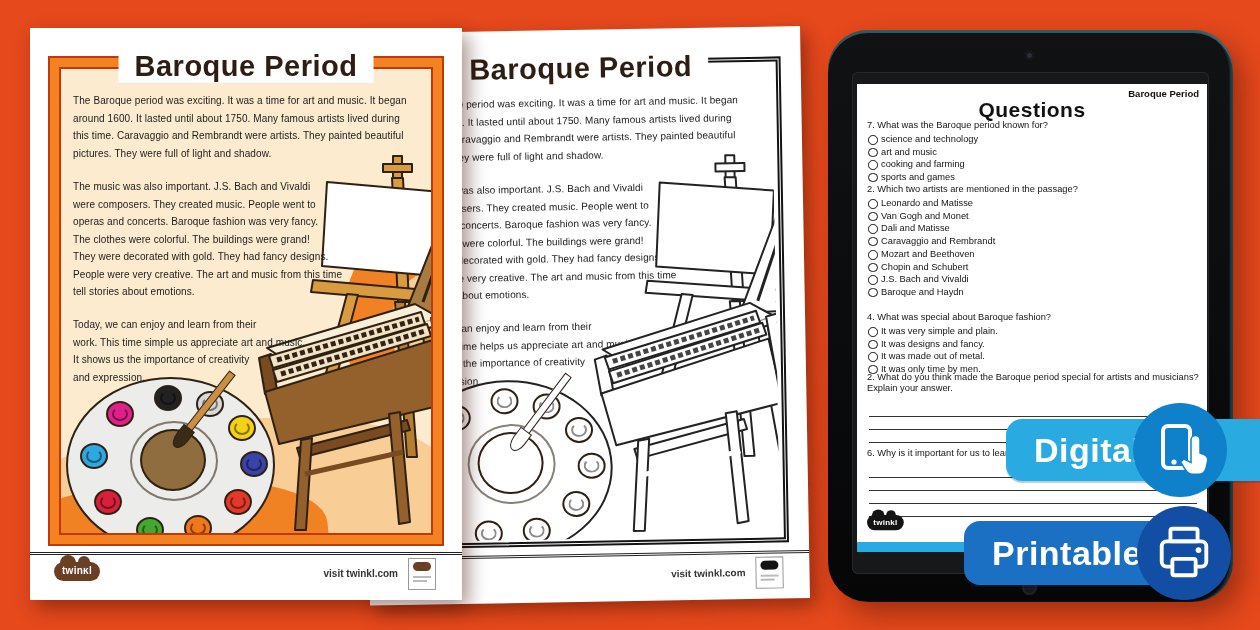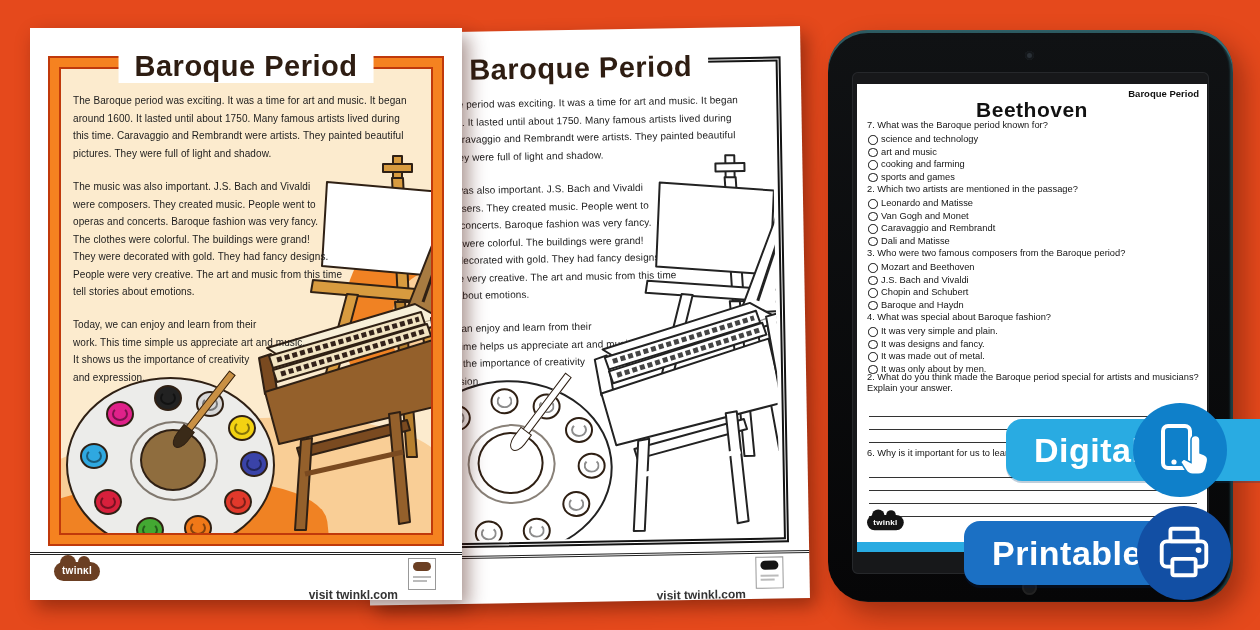--- a/index.html
+++ b/index.html
@@ -75,21 +75,21 @@
   .foot-line{position:absolute;left:0;right:0;top:524px;border-top:3px double #222;height:0;}
   .cloud{position:relative;width:46px;height:19px;border-radius:10px;background:#6B3F23;}
   .cloud::before{content:"";position:absolute;left:6px;top:-7px;width:16px;height:16px;
     border-radius:50%;background:inherit;}
   .cloud::after{content:"";position:absolute;left:24px;top:-6px;width:12px;height:12px;
     border-radius:50%;background:inherit;}
   .cloud span{position:absolute;left:0;right:0;top:3px;text-align:center;color:#fff;
     font-size:10px;font-weight:bold;letter-spacing:.3px;}
   .cloud.black{background:#141414;}
   .foot-logo{position:absolute;left:24px;top:534px;}
-  .visit{position:absolute;right:64px;top:560px;font-size:12px;font-weight:bold;color:#333;}
+  .visit{position:absolute;right:64px;top:540px;font-size:10px;font-weight:bold;color:#333;}
   .corner-badge{position:absolute;right:26px;top:530px;width:26px;height:30px;background:#fff;
     border:1px solid #999;}
   .corner-badge .mini-cloud{position:absolute;left:4px;top:3px;width:18px;height:9px;border-radius:6px;}
   .corner-badge .l1,.corner-badge .l2{position:absolute;left:4px;height:2px;background:#bbb;}
   .corner-badge .l1{top:17px;width:18px;}
   .corner-badge .l2{top:21px;width:14px;}
   .mini-cloud.brown{background:#6B3F23;}
   .mini-cloud.black{background:#141414;}
 
   
@@ -271,52 +271,51 @@
       <div class="l1"></div>
         <div class="l2"></div>
     </div>
   </div>
 
   <div class="tablet">
     <div class="camera"></div>
     <div class="screen">
       <div class="qpage">
         <div class="qheader">Baroque Period</div>
-        <div class="qtitle">Beethoven</div>
+        <div class="qtitle">Questions</div>
 
         <div class="q" style="top:36px">
           <div class="qt">7. What was the Baroque period known for?</div>
           <div class="opt"><span class="radio"></span><span>science and technology</span></div>
           <div class="opt"><span class="radio"></span><span>art and music</span></div>
           <div class="opt"><span class="radio"></span><span>cooking and farming</span></div>
           <div class="opt"><span class="radio"></span><span>sports and games</span></div>
         </div>
 
         <div class="q" style="top:100px">
           <div class="qt">2. Which two artists are mentioned in the passage?</div>
           <div class="opt"><span class="radio"></span><span>Leonardo and Matisse</span></div>
           <div class="opt"><span class="radio"></span><span>Van Gogh and Monet</span></div>
+          <div class="opt"><span class="radio"></span><span>Dali and Matisse</span></div>
           <div class="opt"><span class="radio"></span><span>Caravaggio and Rembrandt</span></div>
-          <div class="opt"><span class="radio"></span><span>Dali and Matisse</span></div>
         </div>
 
         <div class="q" style="top:164px">
-          <div class="qt">3. Who were two famous composers from the Baroque period?</div>
           <div class="opt"><span class="radio"></span><span>Mozart and Beethoven</span></div>
+          <div class="opt"><span class="radio"></span><span>Chopin and Schubert</span></div>
           <div class="opt"><span class="radio"></span><span>J.S. Bach and Vivaldi</span></div>
-          <div class="opt"><span class="radio"></span><span>Chopin and Schubert</span></div>
           <div class="opt"><span class="radio"></span><span>Baroque and Haydn</span></div>
         </div>
 
         <div class="q" style="top:228px">
           <div class="qt">4. What was special about Baroque fashion?</div>
           <div class="opt"><span class="radio"></span><span>It was very simple and plain.</span></div>
           <div class="opt"><span class="radio"></span><span>It was designs and fancy.</span></div>
           <div class="opt"><span class="radio"></span><span>It was made out of metal.</span></div>
-          <div class="opt"><span class="radio"></span><span>It was only about by men.</span></div>
+          <div class="opt"><span class="radio"></span><span>It was only time by men.</span></div>
         </div>
 
         <div class="q" style="top:288px">
           <div class="qt">2. What do you think made the Baroque period special for artists and musicians? Explain your answer.</div>
           <div class="ans-line" style="margin-top:10px"></div>
           <div class="ans-line"></div>
           <div class="ans-line"></div>
         </div>
 
         <div class="q" style="top:364px">

